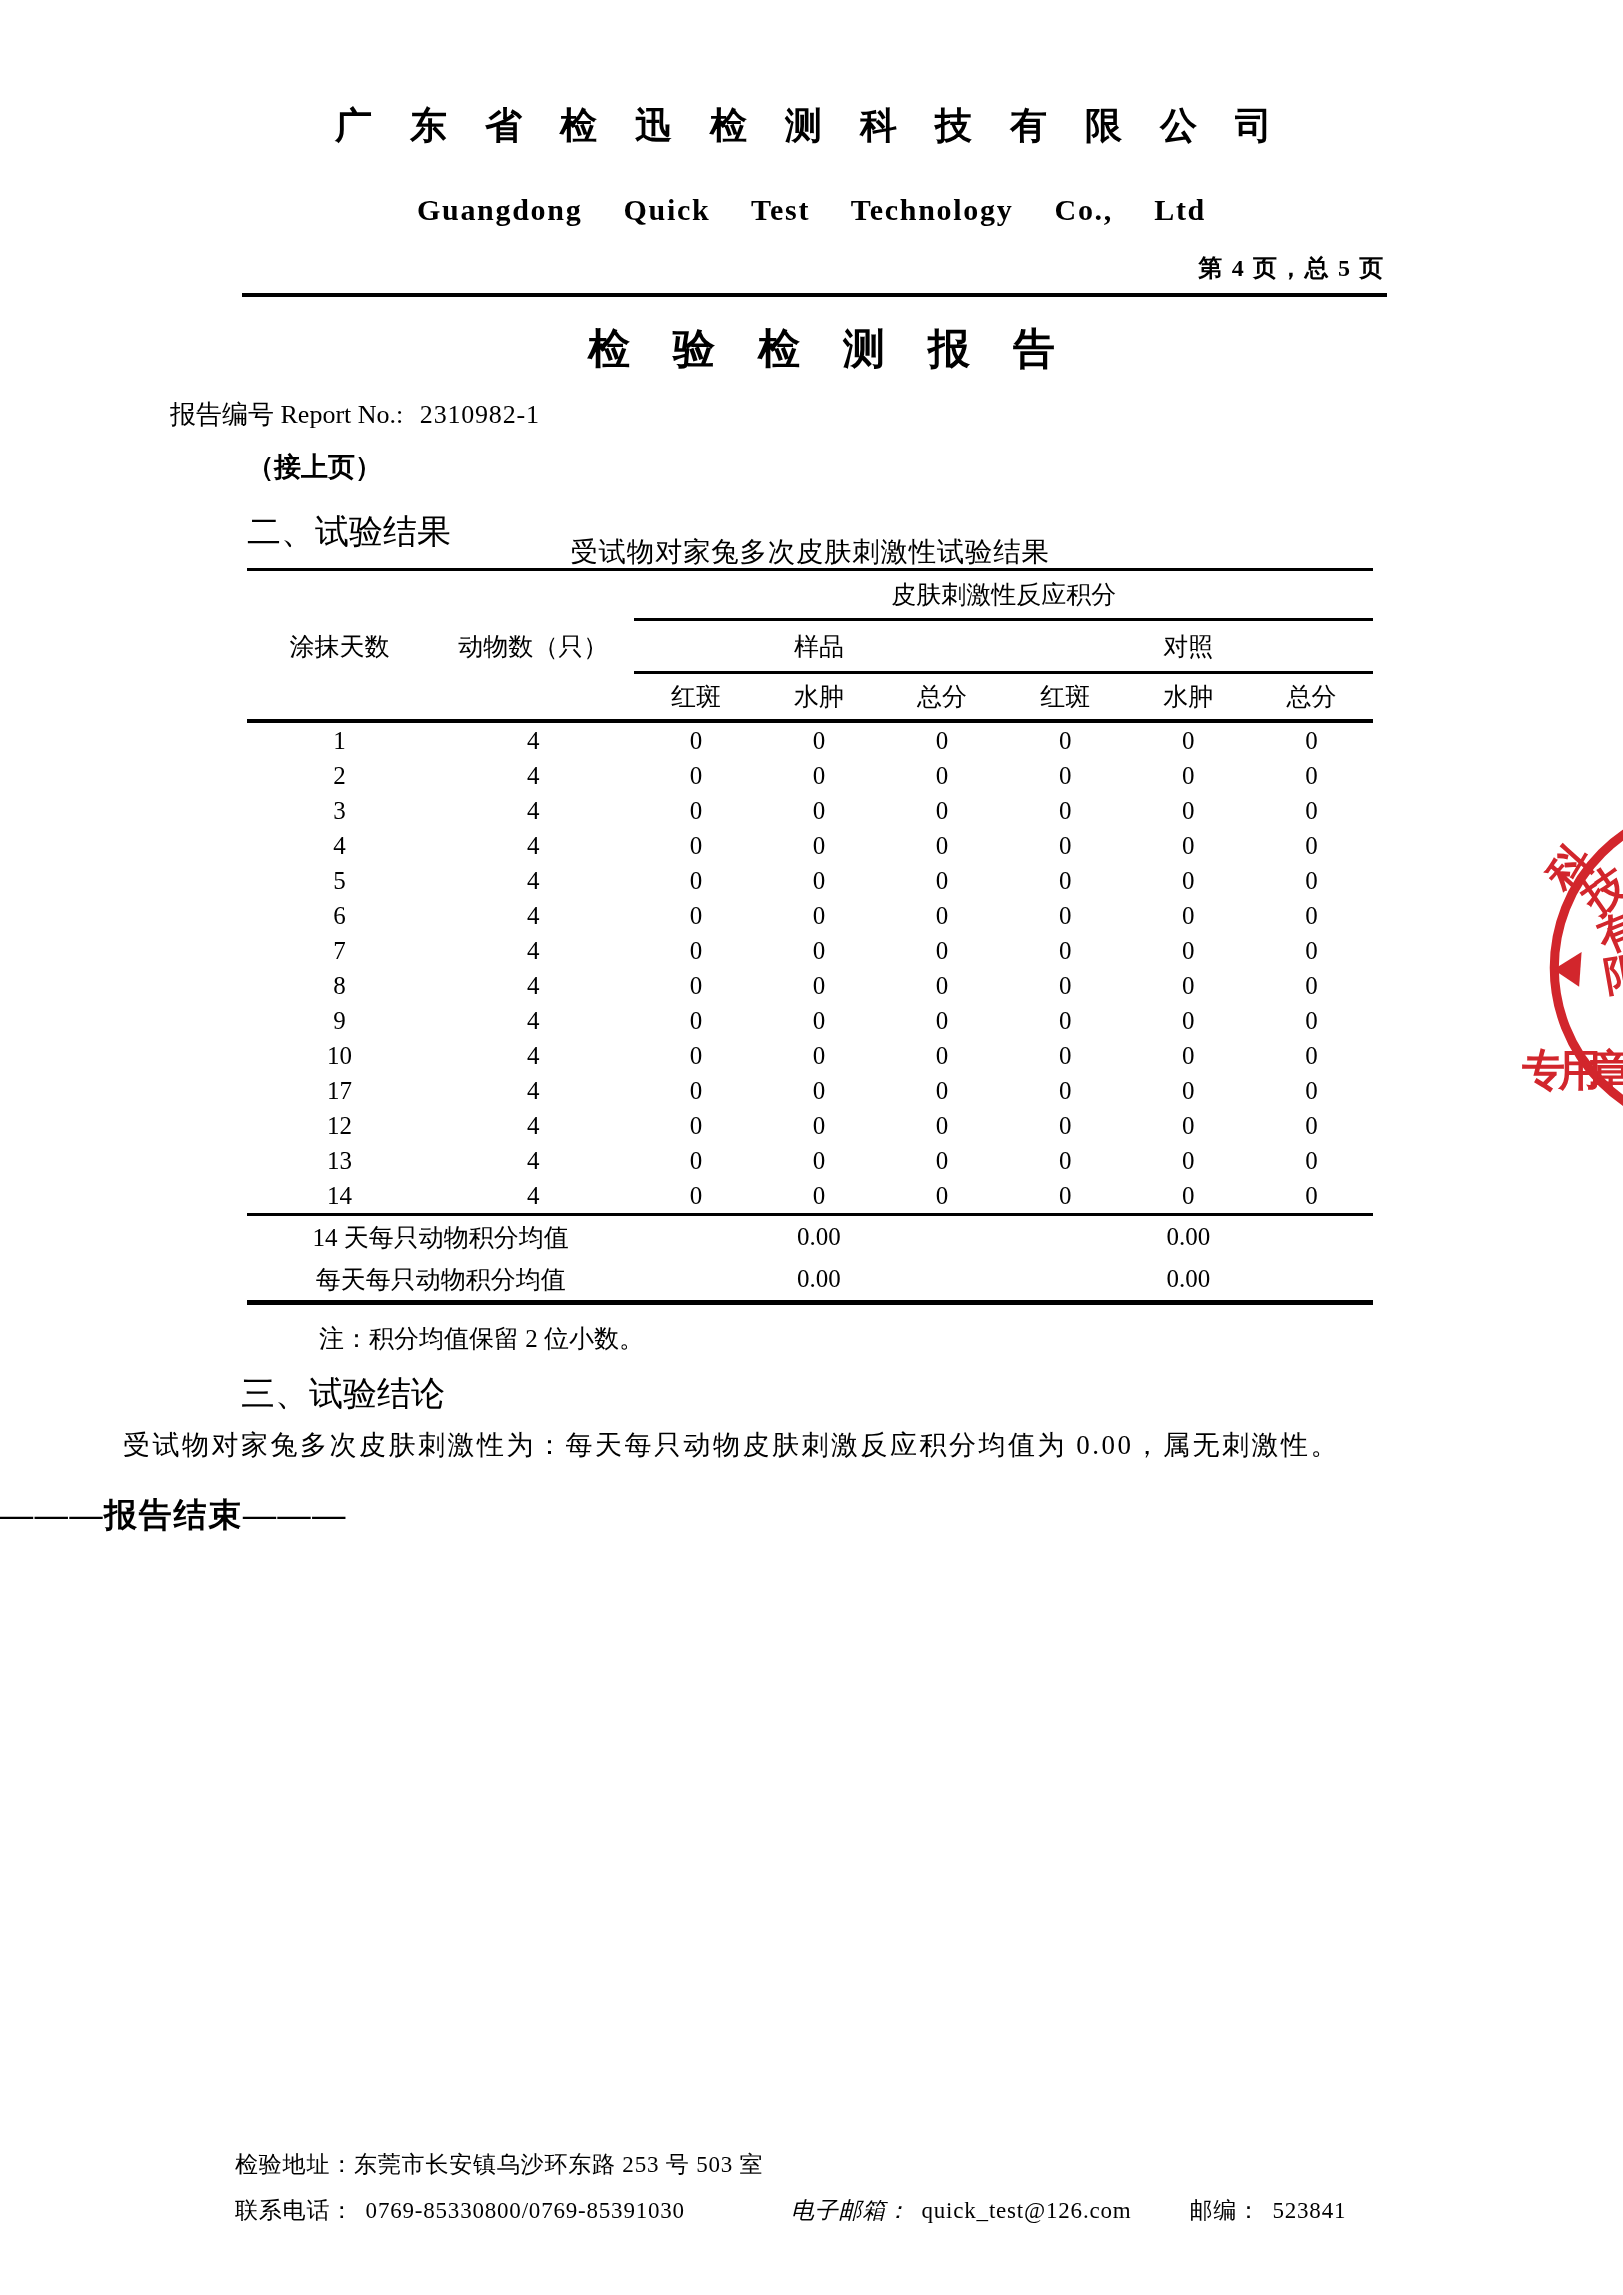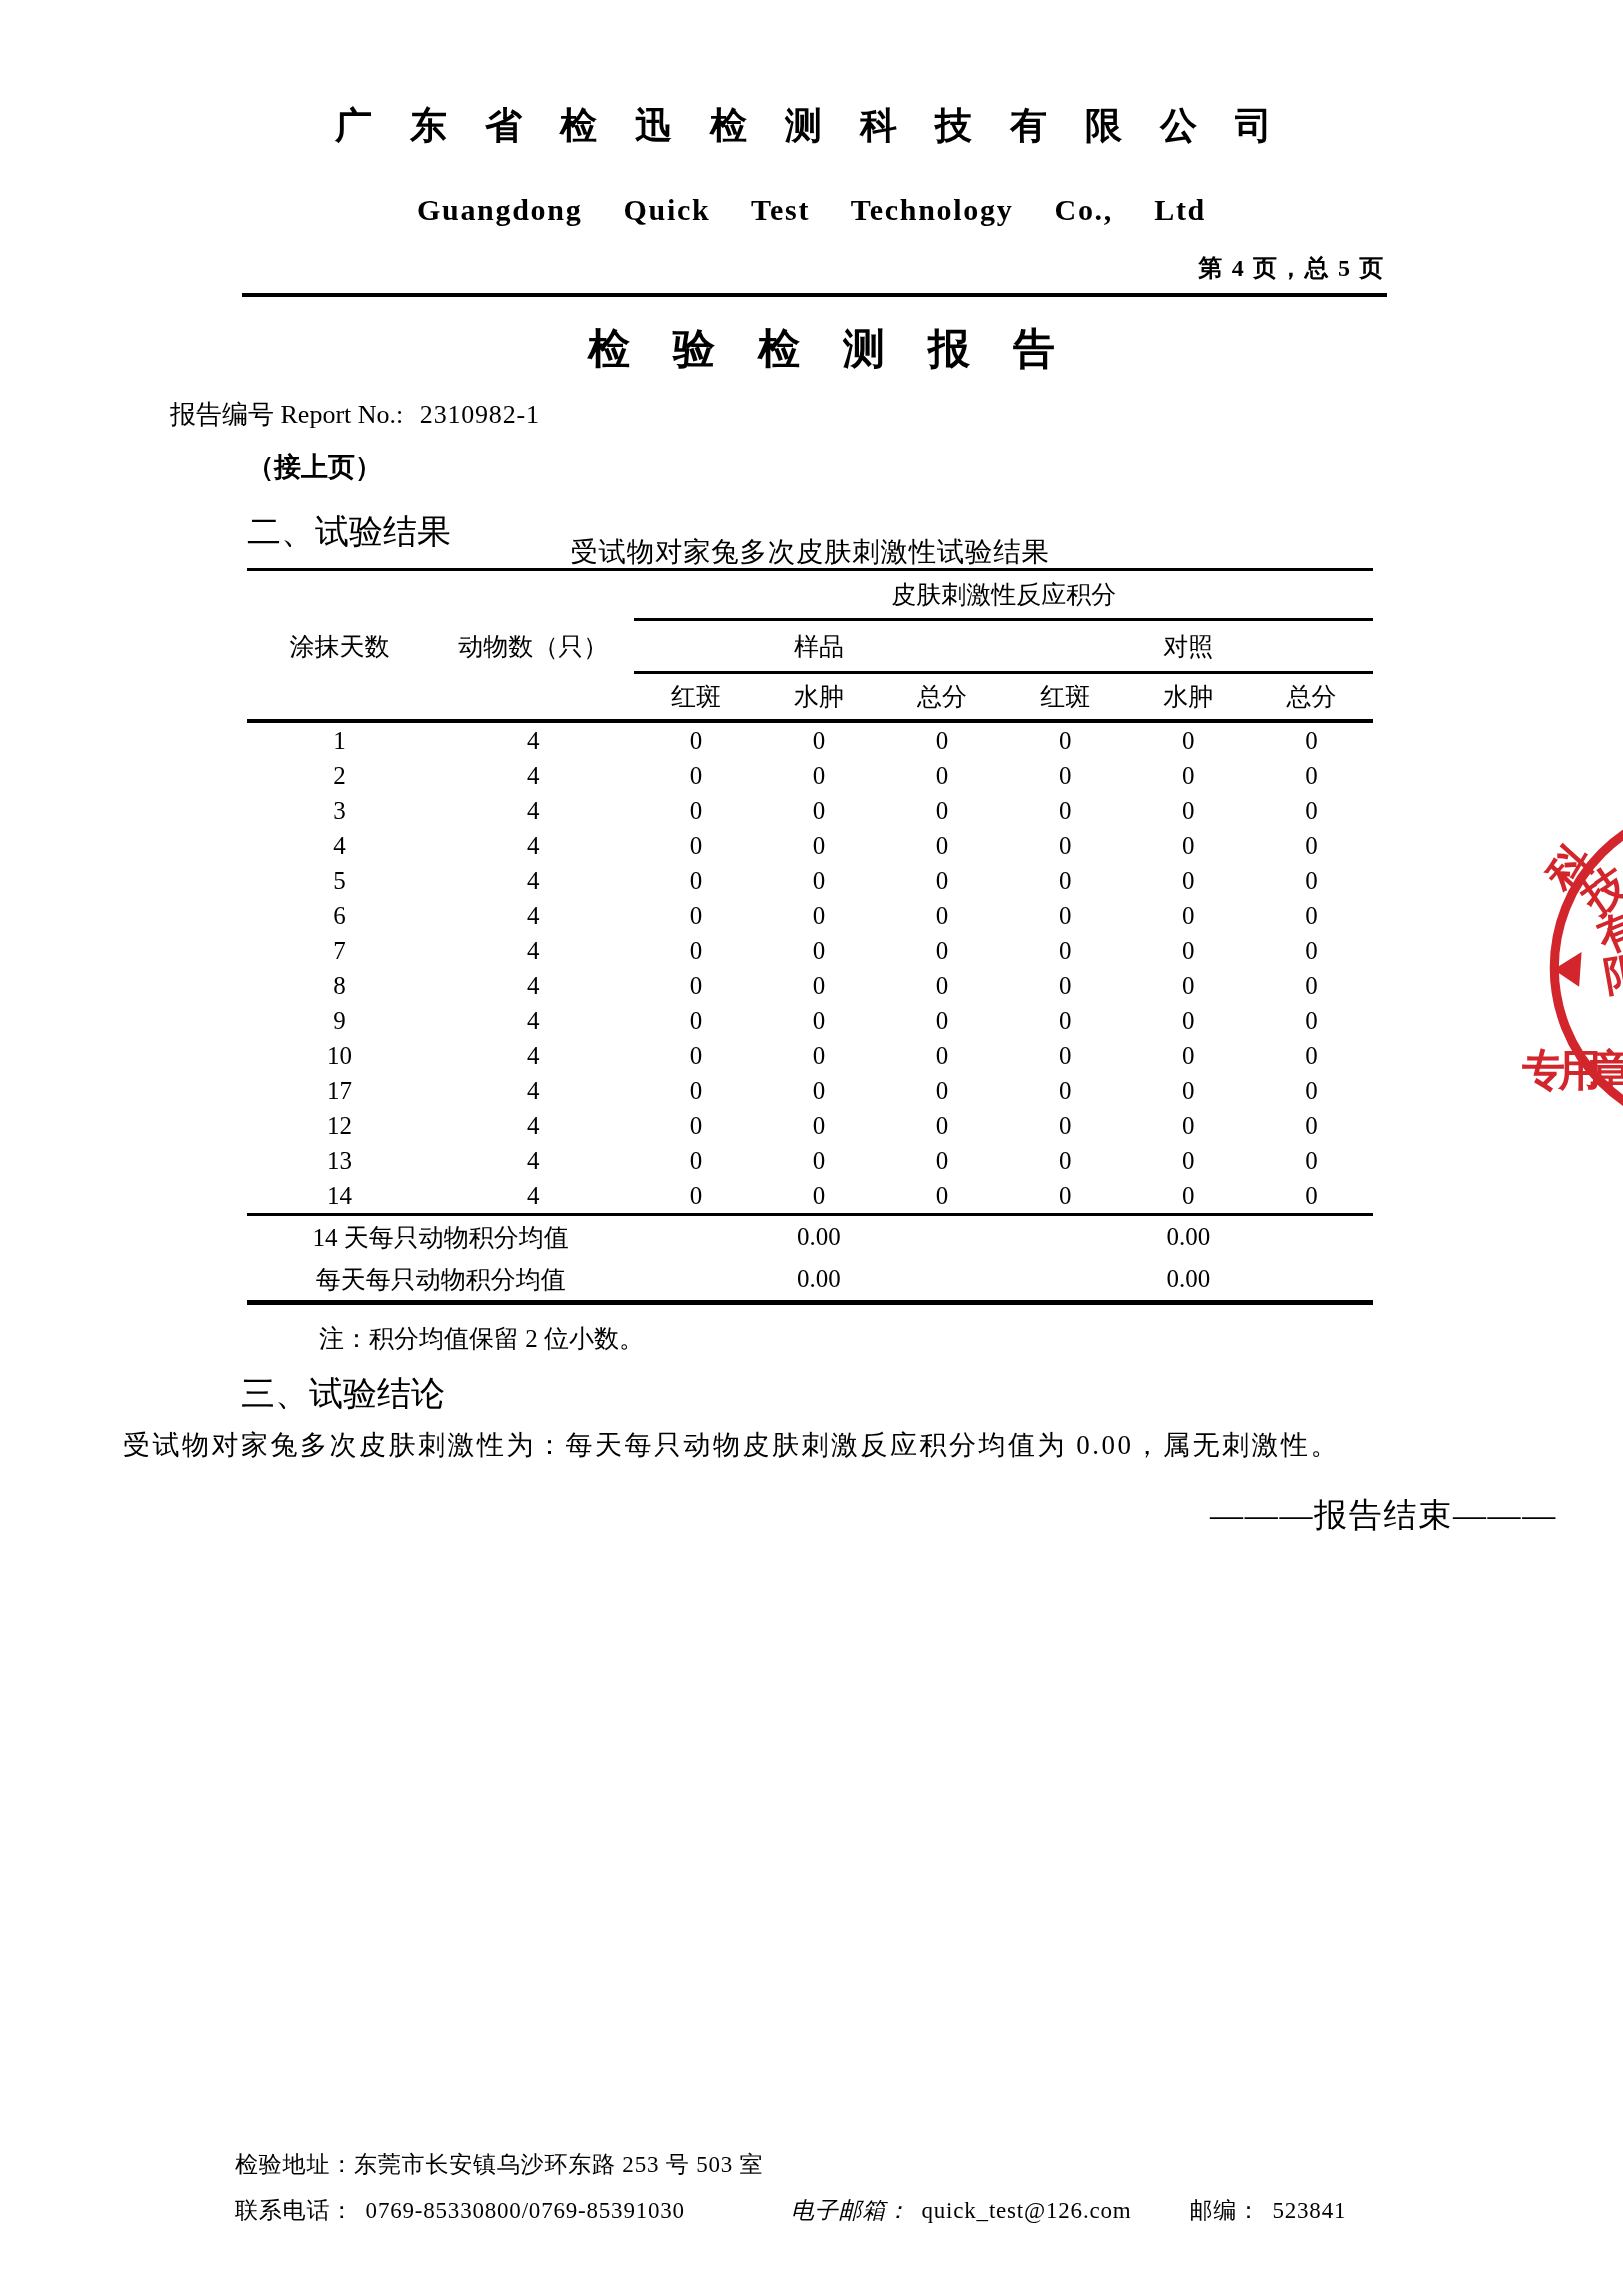--- a/index.html
+++ b/index.html
@@ -83,22 +83,22 @@
 
   .note { top: 1302px; left: 319px; font-size: 25px; margin-top: 20px; }
   .sec3 { top: 1371px; left: 241px; }
   .conclusion {
     top: 1427px; left: 123px; width: 1431px;
     font-size: 27px; letter-spacing: 2.5px;
     white-space: nowrap;
   }
   .end-line {
     top: 1493px; left: 0; width: 1557px;
-    text-align: right;
-    font-size: 33px; font-weight: normal;
+    text-align: left;
+    font-size: 33px; font-weight: bold;
     letter-spacing: 1.7px;
   }
   .footer-line { font-size: 23px; letter-spacing: 0.8px; }
   .footer-1 { top: 2149px; left: 235px; }
   .footer-2 { top: 2195px; left: 235px; }
   .footer-2 .gap-email { margin-left: 106px; font-style: italic; }
   .footer-2 .gap-postal { margin-left: 58px; }
   .footer-2 .lbl-sp { margin-right: 11.6px; }
 
   .stamp-svg { position: absolute; top: 797px; left: 1522px; }

